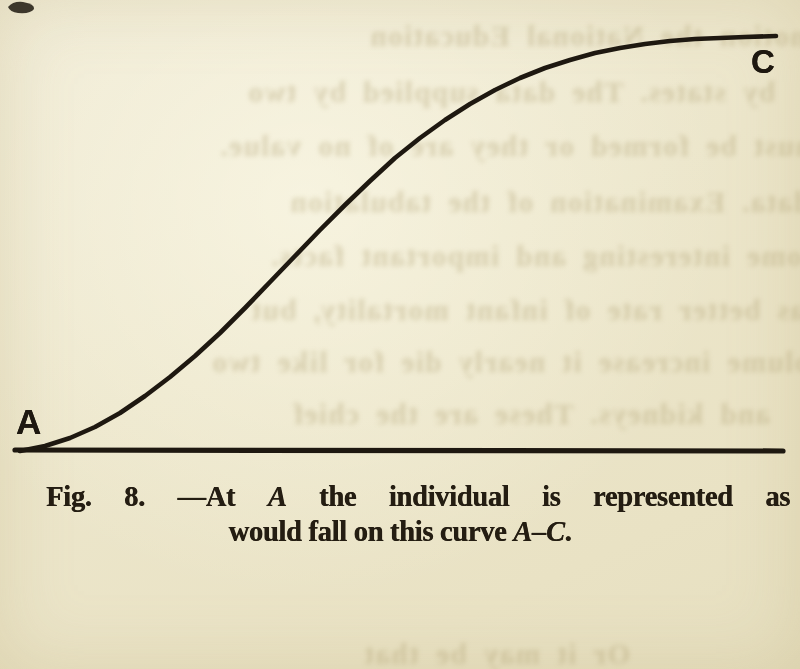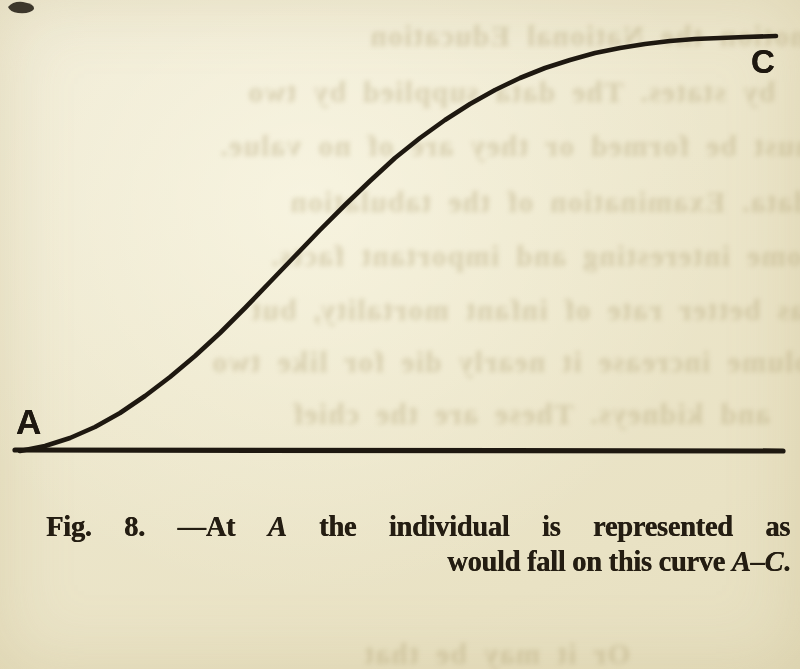--- a/index.html
+++ b/index.html
@@ -36,31 +36,31 @@
     font-weight:bold;
     color:#1e1810;
     line-height:1;
     text-shadow:0 0 .6px #1e1810;
   }
   .label-a{left:16px;top:404px;font-size:35px;}
   .label-c{left:751px;top:45px;font-size:33px;}
   
   .caption{
     position:absolute;
-    left:10px;top:510px;width:780px;
+    left:10px;top:480px;width:780px;
     font-weight:bold;
     font-size:28.5px;
     line-height:34.5px;
     color:#241d12;
     text-shadow:.4px 0 0 #241d12;
     letter-spacing:-0.3px;
   }
   .cap-line{text-align:justify;text-align-last:justify;}
   .cap-line.first{text-indent:36px;}
-  .cap-line.last{text-align:right;text-align-last:auto;}
+  .cap-line.last{text-align:center;text-align-last:auto;}
   .cap-line .it{font-style:italic;}
 </style>
 </head>
 <body>
 
 <div class="page">
 
   <div class="ghost-layer">
       <div class="ghost-line" style="right: -15px; top: 20px;">motion the National Education</div>
       <div class="ghost-line" style="right: 25px; top: 76px;">by states. The data supplied by two</div>

